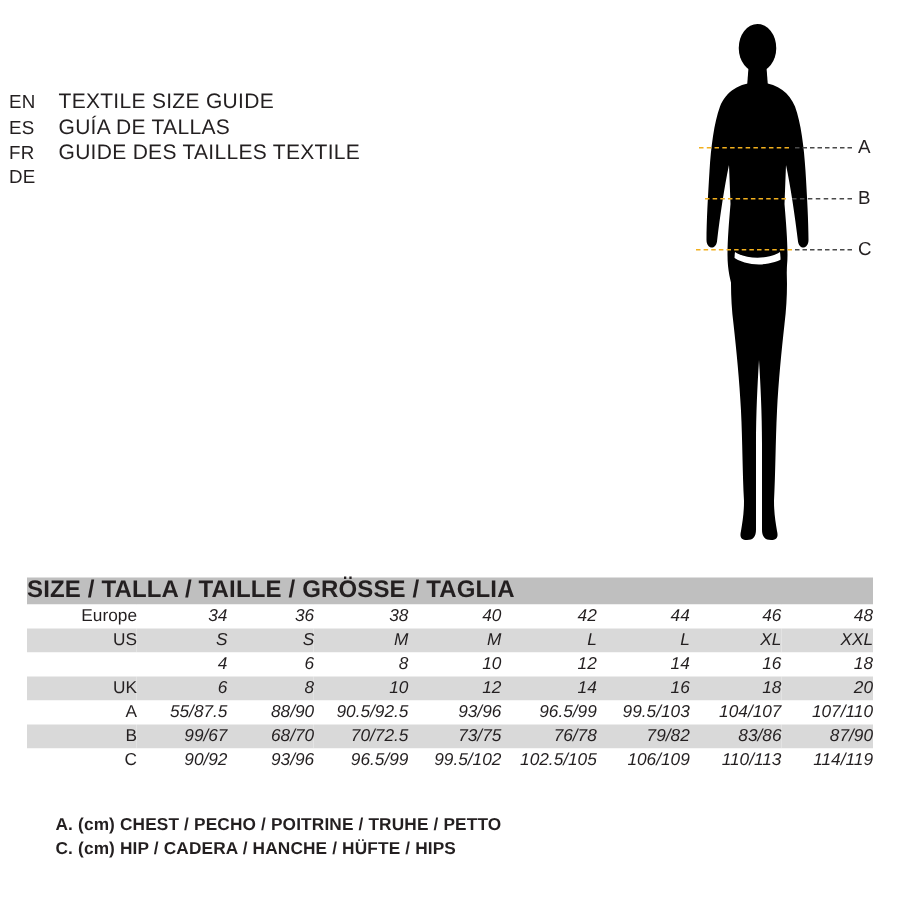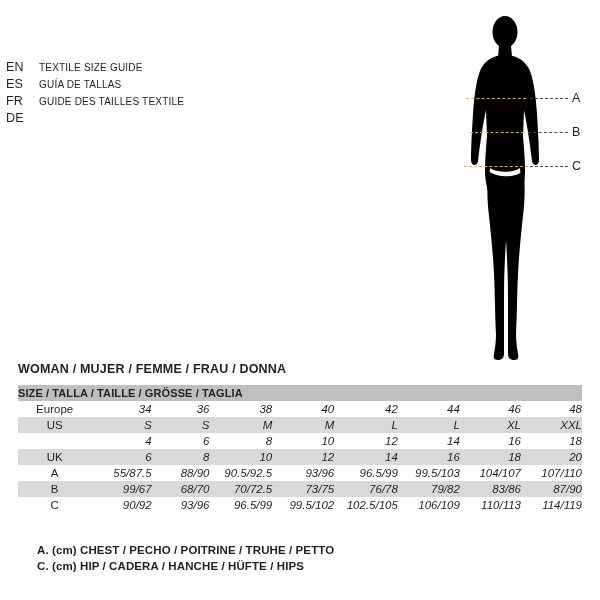--- a/index.html
+++ b/index.html
@@ -36,21 +36,21 @@
     line-height: 17px;
     font-size: 12.5px;
     letter-spacing: 0.2px;
   }
   .lang-code {
     width: 33px;
     flex: 0 0 33px;
     font-size: 12.5px;
   }
   .lang-title {
-    font-size: 10px;
+    font-size: 14px;
     white-space: nowrap;
     text-align: right;
   }
 
   
   .figure {
     position: absolute;
     left: 430px;
     top: 8px;
     width: 160px;
@@ -98,30 +98,30 @@
     font-size: 11.5px;
   }
   table.size-table td {
     height: 16px;
     padding: 0;
     vertical-align: middle;
   }
   .hdr-row td {
     background: #bfbfbf;
     font-weight: bold;
-    font-size: 11px;
+    font-size: 16px;
     padding-left: 4px;
     height: 17px;
     letter-spacing: 0.1px;
   }
   .row-grey td { background: #d9d9d9; }
   .row-white td { background: #ffffff; }
   .label-cell {
     padding-left: 4px;
-    text-align: center;
+    text-align: right;
     width: 86px;
   }
   .val-cell {
     text-align: right;
     width: 68px;
     font-style: italic;
   }
 
   
   .footnotes {
@@ -216,21 +216,20 @@
 
     <div class="measure-line" style="left:40px; top:124px; width:54px;"></div>
     <div class="lead-line" style="left:98px; top:124px; width:40px;"></div>
     <div class="lead-label" style="left:142px; top:118px;">B</div>
 
     <div class="measure-line" style="left:34px; top:158px; width:64px;"></div>
     <div class="lead-line" style="left:100px; top:158px; width:38px;"></div>
     <div class="lead-label" style="left:142px; top:152px;">C</div>
   </div>
 
-  <div class="woman-head">WOMAN / MUJER / FEMME / FRAU / DONNA</div>
 
   <div class="table-wrap">
     <table class="size-table">
       <tbody>
           <tr class="hdr-row">
         <td colspan="9">SIZE / TALLA / TAILLE / GRÖSSE / TAGLIA</td>
       </tr>
 
       <tr class="row-white">
         <td class="label-cell">Europe</td>

